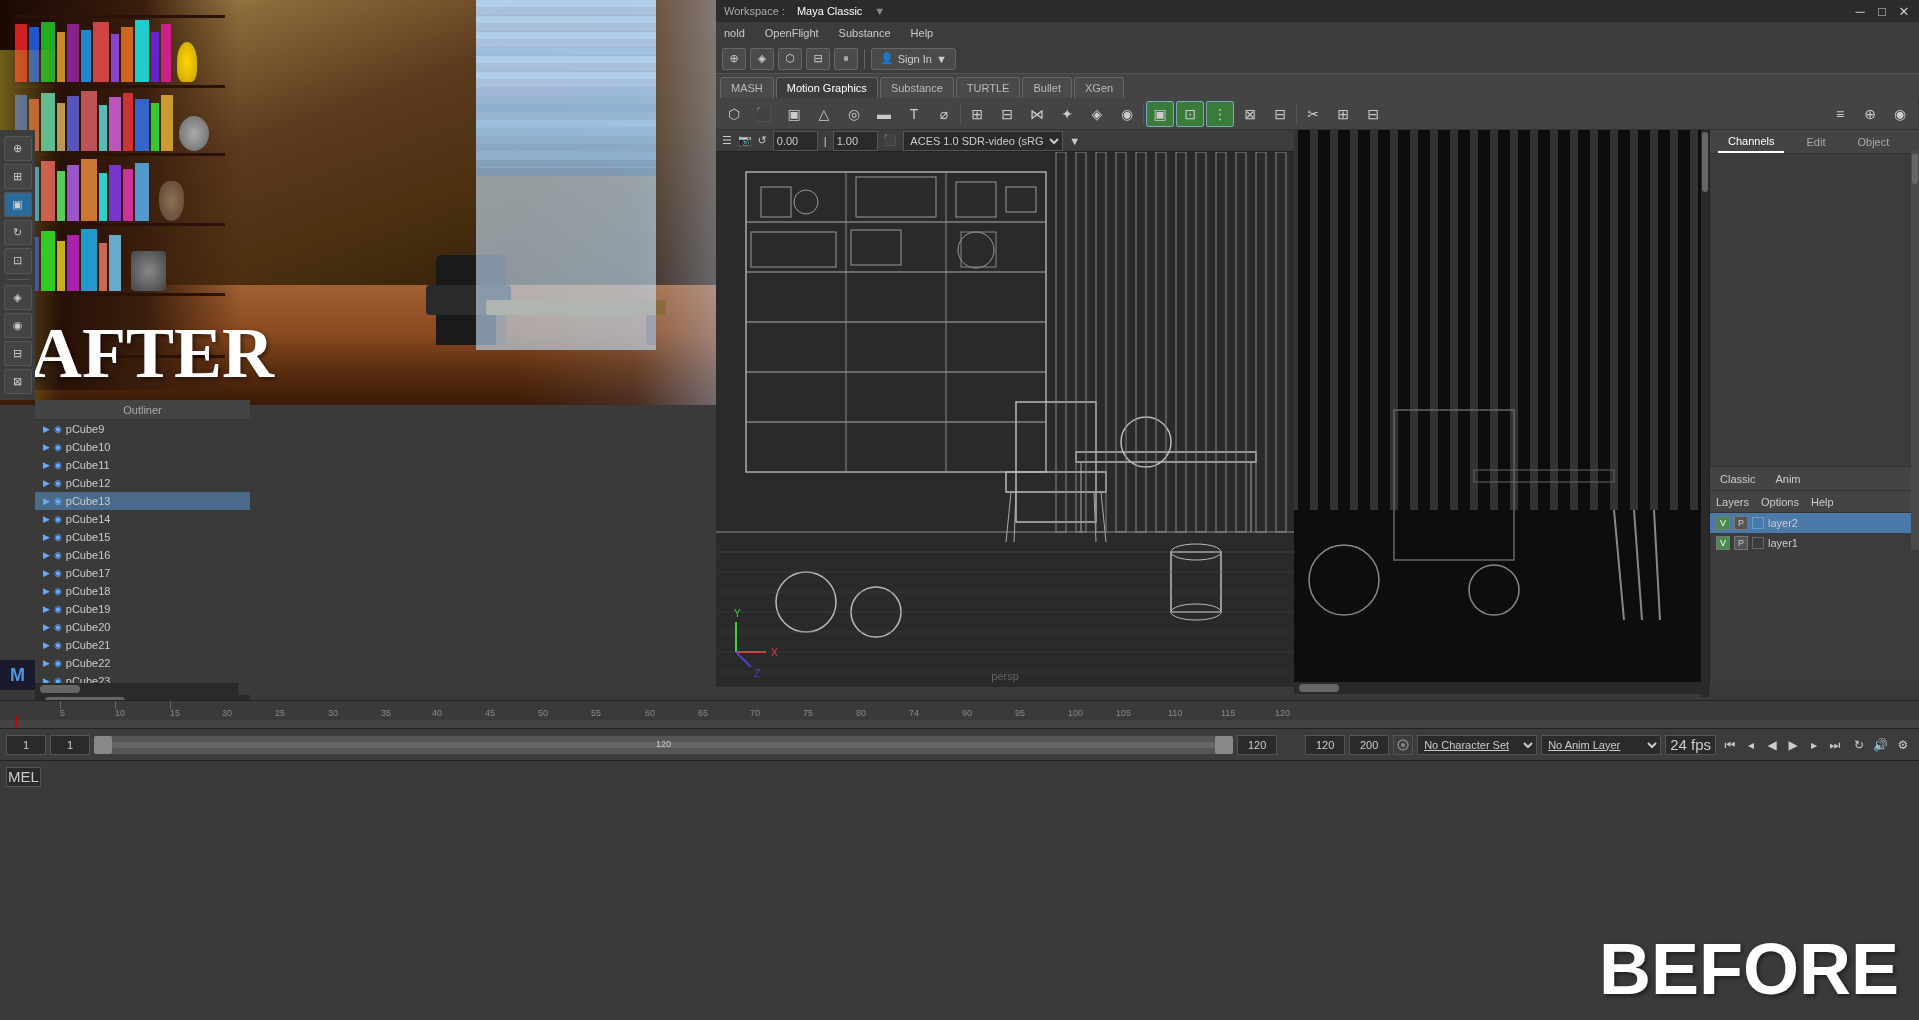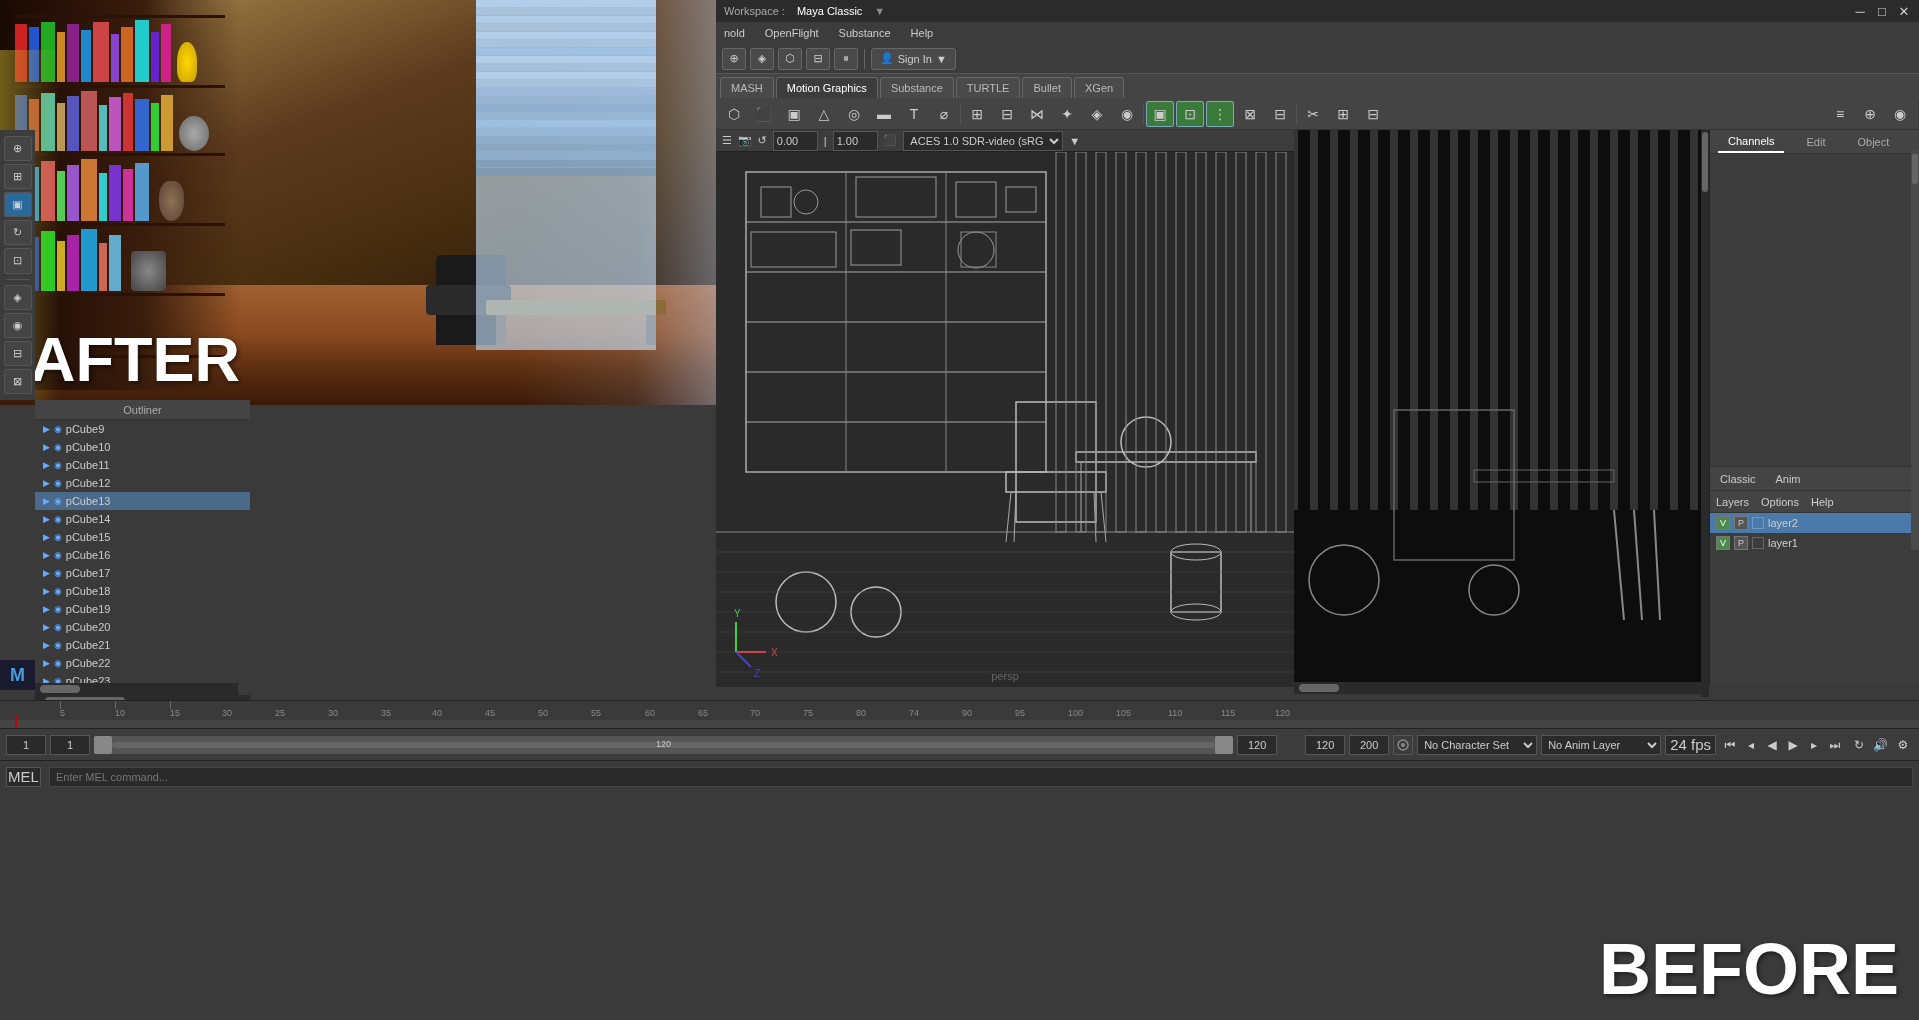--- a/index.html
+++ b/index.html
@@ -321,20 +321,21 @@
       font-size: 12px;
       color: #ccc;
     }
     .status-dropdown {
       height: 20px;
       background: #2a2a2a;
       border: 1px solid #555;
       color: #ccc;
       font-size: 11px;
       padding: 0 2px;
+      text-decoration: underline;
     }
     .fps-display {
       font-size: 15px;
       color: #ccc;
       background: #2a2a2a;
       border: 1px solid #555;
       padding: 2px 4px;
       height: 20px;
       display: flex; align-items: center;
     }
@@ -370,24 +371,24 @@
       font-size: 11px;
       color: #ccc;
     }
     .vtb-btn.active { background: #2a6a9a; }
 
     
     #after-label {
       position: absolute;
       bottom: 10px;
       left: 30px;
-      font-size: 63px;
+      font-size: 72px;
       font-weight: 900;
       color: #fff;
-      font-family: Liberation Sans, sans-serif;
+      font-family: Liberation Serif, serif;
       text-shadow: 2px 2px 4px rgba(0,0,0,0.5);
       z-index: 10;
     }
 
     
     #before-label {
       position: absolute;
       bottom: 10px;
       right: 20px;
       font-size: 72px;
@@ -1121,21 +1122,20 @@
 
   <div style="display:flex;align-items:center;gap:2px;margin-left:auto;">
     <div class="playback-btn">↻</div>
     <div class="playback-btn">🔊</div>
     <div class="playback-btn">⚙</div>
   </div>
 </div>
 
 <div id="status-bar">
   <span class="fps-display" style="width:35px;justify-content:center;">MEL</span>
-  <input type="text" id="mel-input" placeholder="Enter MEL command..." style="">
 </div>
 
 <div id="before-label">BEFORE</div>
 
 <div style="position:absolute;top:682px;left:1294px;right:218px;height:12px;background:#2a2a2a;display:flex;align-items:center;">
   <div class="hscroll-thumb"></div>
 </div>
 
 <div style="position:absolute;top:685px;right:210px;width:8px;height:12px;background:#2a2a2a;"></div>
 

